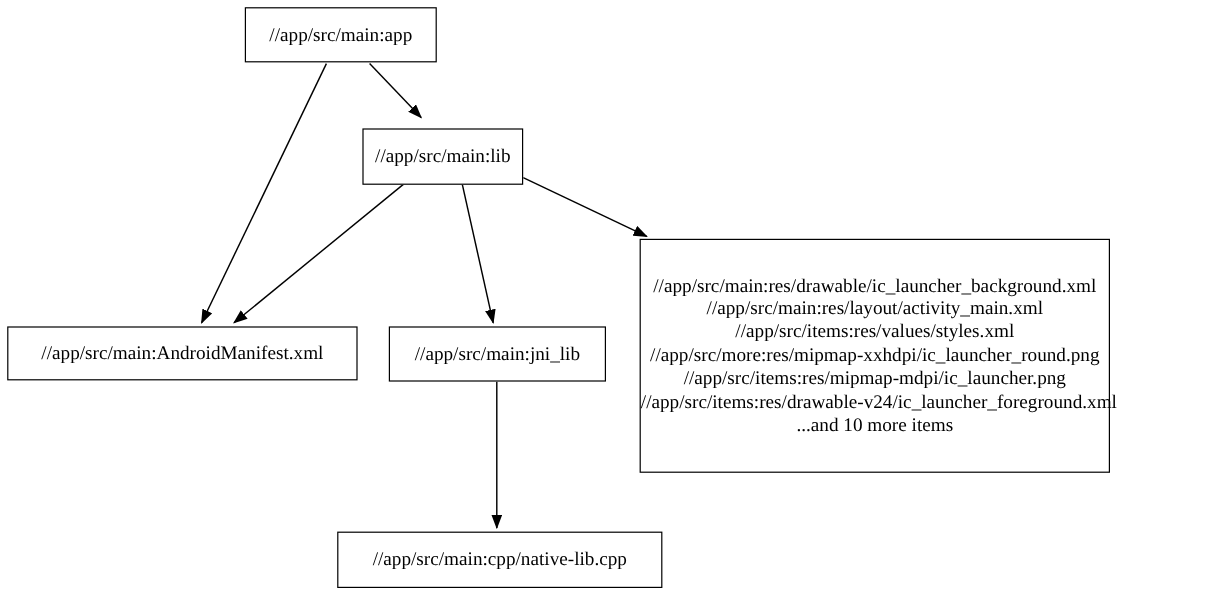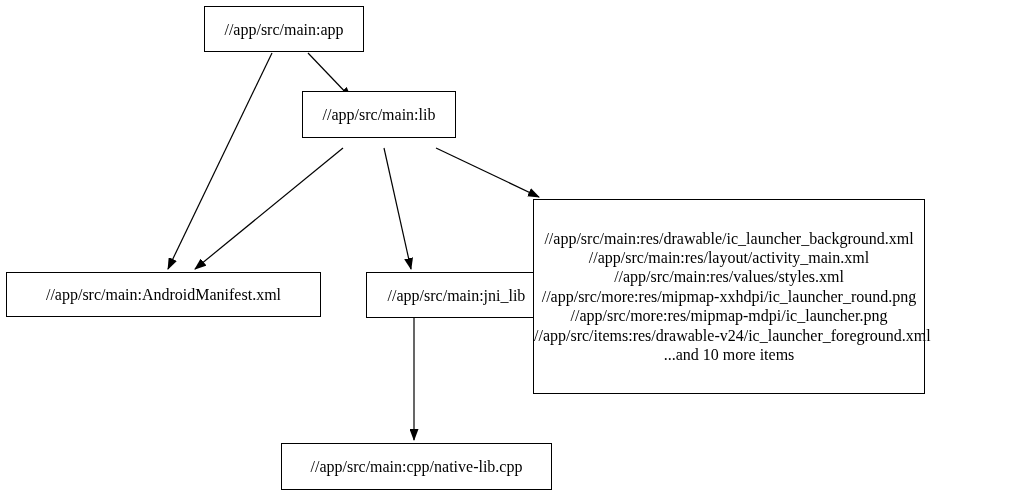--- a/index.html
+++ b/index.html
@@ -30,23 +30,23 @@
     background: #ffffff;
     display: flex;
     align-items: center;
     justify-content: center;
     text-align: center;
     font-size: 16px;
     line-height: 19px;
     white-space: nowrap;
   }
   .node-app        { left: 204px; top: 6px;   width: 160px; height: 46px; }
-  .node-lib        { left: 302px; top: 91px; width: 154px; height: 47px; }
-  .node-manifest   { left: 6px;   top: 272px; width: 315px; height: 45px; }
-  .node-jni-lib    { left: 324px; top: 272px; width: 181px; height: 46px; margin-left: 42px; }
+  .node-lib        { left: 302px; top: 107px; width: 134px; height: 47px; }
+  .node-manifest   { left: 6px;   top: 272px; width: 292px; height: 45px; }
+  .node-jni-lib    { left: 324px; top: 272px; width: 181px; height: 46px; }
   .node-native-lib { left: 281px; top: 443px; width: 271px; height: 47px; }
   .node-resources  {
     left: 533px; top: 199px; width: 392px; height: 195px;
     flex-direction: column;
     line-height: 19.4px;
   }
   .res-line {
     display: block;
     width: 100%;
   }
@@ -82,23 +82,23 @@
     <span>//app/src/main:AndroidManifest.xml</span>
   </div>
 
   <div class="node node-jni-lib">
     <span>//app/src/main:jni_lib</span>
   </div>
 
   <div class="node node-resources">
     <span class="res-line">//app/src/main:res/drawable/ic_launcher_background.xml</span>
     <span class="res-line">//app/src/main:res/layout/activity_main.xml</span>
-    <span class="res-line">//app/src/main:res/values/styles.xml</span>
+    <span class="res-line">//app/src/items:res/values/styles.xml</span>
     <span class="res-line">//app/src/more:res/mipmap-xxhdpi/ic_launcher_round.png</span>
-    <span class="res-line">//app/src/more:res/mipmap-mdpi/ic_launcher.png</span>
+    <span class="res-line">//app/src/items:res/mipmap-mdpi/ic_launcher.png</span>
     <span class="res-line">//app/src/items:res/drawable-v24/ic_launcher_foreground.xml</span>
     <span class="res-line">...and 10 more items</span>
   </div>
 
   <div class="node node-native-lib">
     <span>//app/src/main:cpp/native-lib.cpp</span>
   </div>
 
 </div>
 

